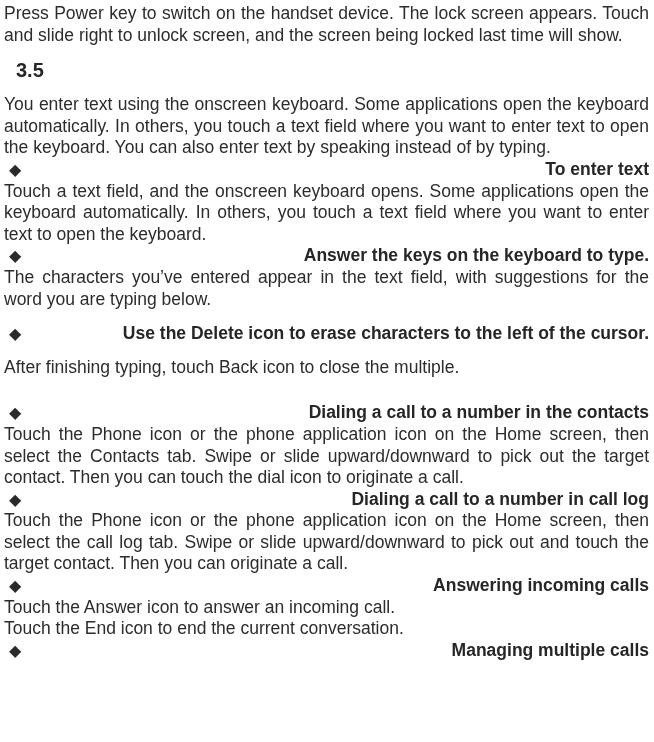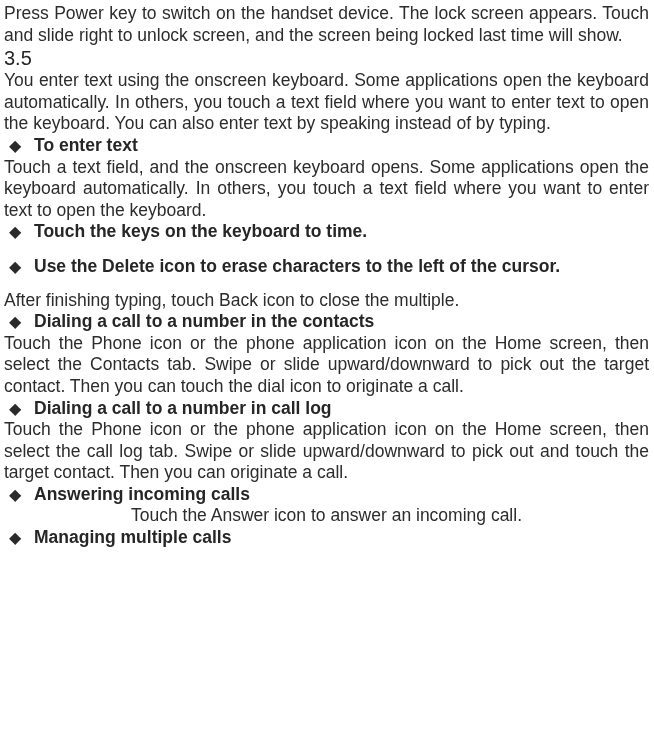--- a/index.html
+++ b/index.html
@@ -21,26 +21,26 @@
     font-size: 17.5px;
     line-height: 21.6px;
     color: #2c2c2c;
   }
   .para {
     margin: 0;
     text-align: justify;
   }
   .line {
     margin: 0;
-    text-align: center;
+    text-align: left;
   }
   .heading {
-    margin: 0;
+    margin: 12px;
     font-size: 20px;
-    font-weight: normal;
+    font-weight: bold;
     line-height: 24px;
     color: #262626;
     display: flex;
   }
   .heading .hnum {
     display: inline-block;
     width: 82px;
     flex: 0 0 82px;
   }
   .bullet {
@@ -53,20 +53,21 @@
     width: 30px;
     padding-left: 5px;
     box-sizing: border-box;
     font-size: 16px;
     color: #2a2a2a;
   }
   .bullet .btext {
     flex: 1 1 auto;
     font-weight: bold;
     color: #262626;
+    text-align: right;
   }
   .bullet.spaced {
     margin-top: 13px;
     margin-bottom: 12px;
   }
 </style>
 </head>
 <body>
 
 <div class="page">
@@ -81,23 +82,24 @@
 
   <div class="bullet">
     <span class="diamond">◆</span>
     <span class="btext">To enter text</span>
   </div>
 
   <p class="para">Touch a text field, and the onscreen keyboard opens. Some applications open the keyboard automatically. In others, you touch a text field where you want to enter text to open the keyboard.</p>
 
   <div class="bullet">
     <span class="diamond">◆</span>
-    <span class="btext">Touch the keys on the keyboard to time.</span>
+    <span class="btext">Answer the keys on the keyboard to type.</span>
   </div>
 
+  <p class="para">The characters you’ve entered appear in the text field, with suggestions for the word you are typing below.</p>
 
   <div class="bullet spaced">
     <span class="diamond">◆</span>
     <span class="btext">Use the Delete icon to erase characters to the left of the cursor.</span>
   </div>
 
   <p class="para">After finishing typing, touch Back icon to close the multiple.</p>
 
   <h2 class="heading">
   </h2>
@@ -115,20 +117,21 @@
   </div>
 
   <p class="para">Touch the Phone icon or the phone application icon on the Home screen, then select the call log tab. Swipe or slide upward/downward to pick out and touch the target contact. Then you can originate a call.</p>
 
   <div class="bullet">
     <span class="diamond">◆</span>
     <span class="btext">Answering incoming calls</span>
   </div>
 
   <p class="line">Touch the Answer icon to answer an incoming call.</p>
+  <p class="line">Touch the End icon to end the current conversation.</p>
 
   <div class="bullet">
     <span class="diamond">◆</span>
     <span class="btext">Managing multiple calls</span>
   </div>
 
 
 </div>
 
 </body></html>

